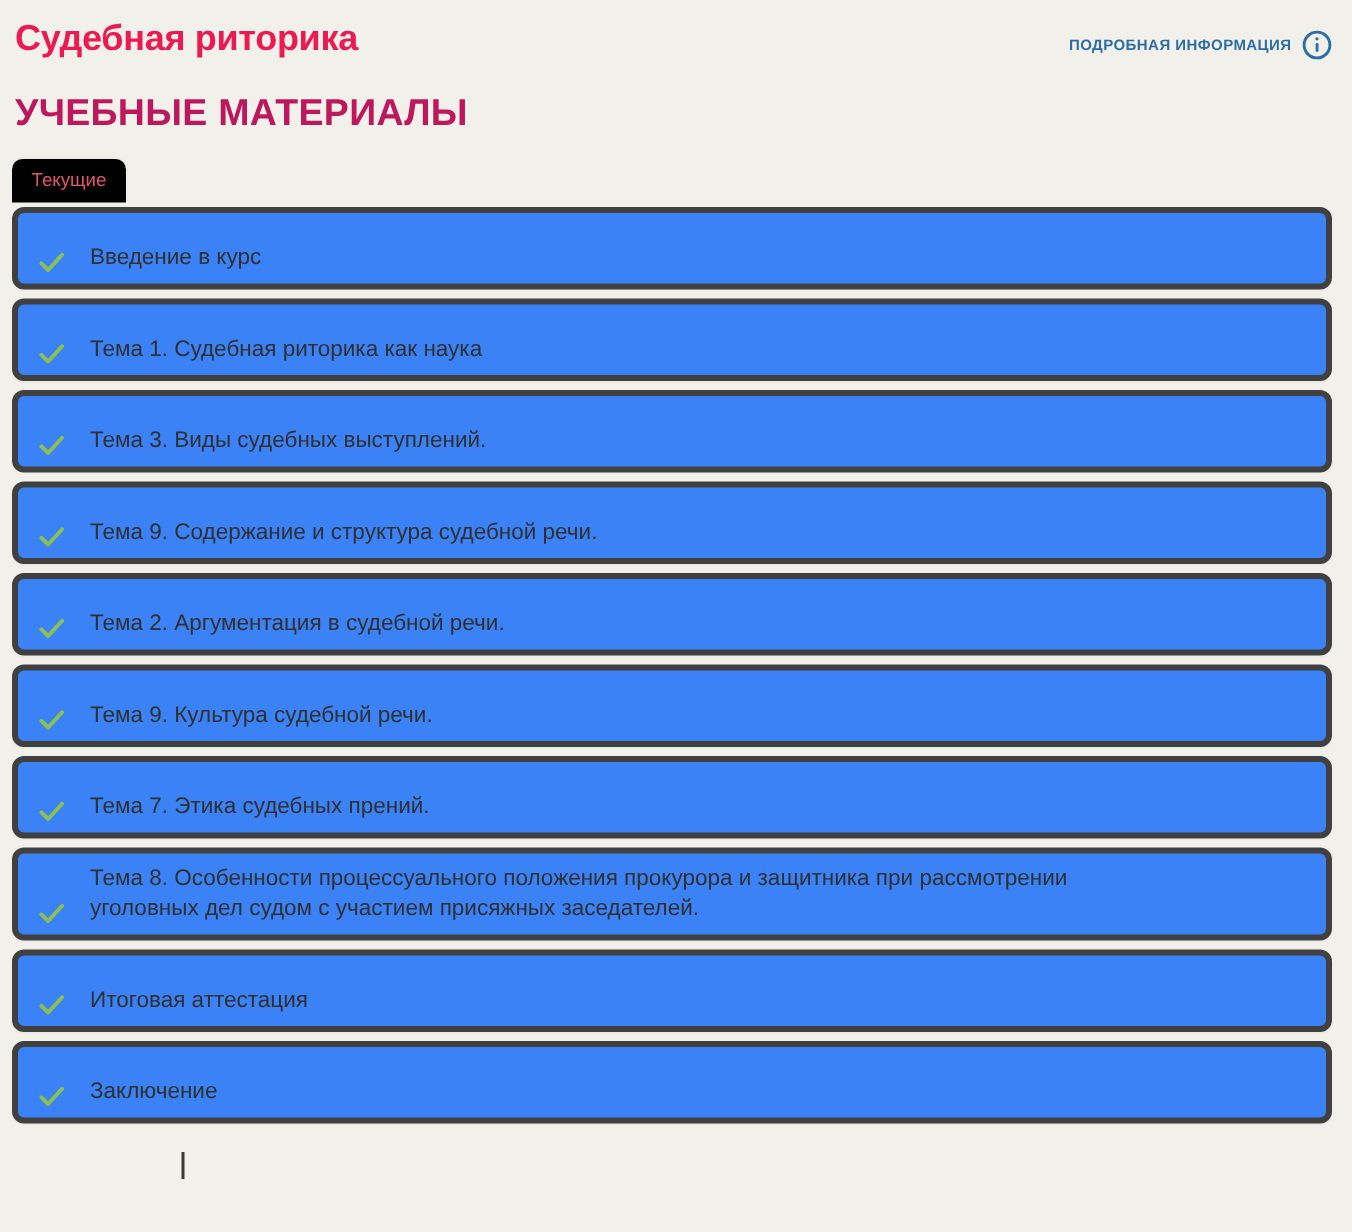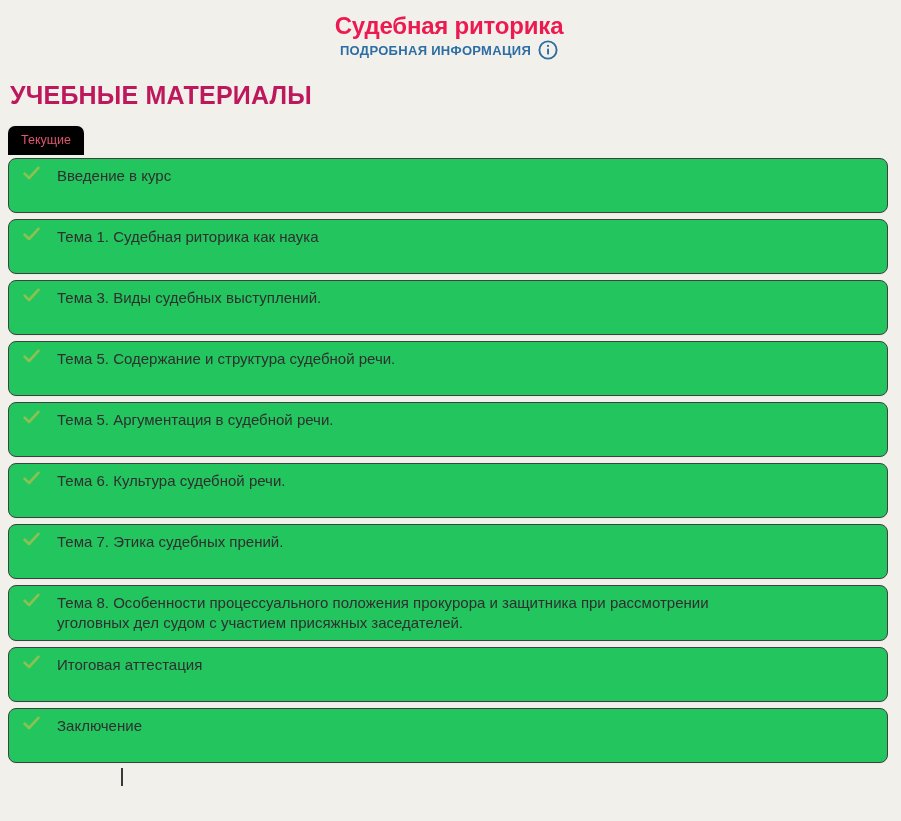--- a/index.html
+++ b/index.html
@@ -6,41 +6,40 @@
   html, body { width: 901px; height: 821px; }
   body {
     background: #f2f0eb;
     font-family: "Liberation Sans", "DejaVu Sans", sans-serif;
     position: relative;
     overflow: hidden;
   }
   .page-header {
     display: flex;
     justify-content: space-between;
-    align-items: center;
+    align-items: flex-end;
     padding: 12px 13px 0 10px;
-    flex-direction: column;
   }
   .page-title {
     font-size: 24px;
     font-weight: 700;
     color: #ec1a50;
     line-height: 28px;
     letter-spacing: -0.2px;
   }
   .info-link {
     display: flex;
     align-items: center;
     gap: 7px;
     background: none;
     border: none;
     cursor: pointer;
     color: #2b6da4;
     font-family: inherit;
-    font-size: 13px;
+    font-size: 10px;
     font-weight: 700;
     letter-spacing: 0.3px;
     margin-top: 0;
   }
   .info-icon svg { display: block; }
   .section-heading {
     margin: 24px 10px 0;
     font-size: 25px;
     font-weight: 700;
     color: #be185d;
@@ -61,27 +60,27 @@
     font-size: 12.5px;
     color: #e0556c;
     cursor: pointer;
     line-height: 12px;
     box-shadow: 0 -1px 2px rgba(0,0,0,0.03);
   }
   .materials-list {
     margin: 0 13px 0 8px;
   }
   .card {
-    background: #22c55e;
-    border: 1px solid #404040;
+    background: #3b82f6;
+    border: 4px solid #404040;
     border-radius: 8px;
     min-height: 55px;
     margin-bottom: 6px;
     display: flex;
-    align-items: flex-start;
+    align-items: flex-end;
     padding: 7px 14px;
     cursor: pointer;
     box-shadow: 0 1px 1px rgba(0,0,0,0.03);
   }
   .check {
     flex: 0 0 auto;
     width: 17px;
     height: 14px;
     margin-right: 17px;
   }
@@ -153,39 +152,39 @@
     </span>
     <span class="label">Тема 3. Виды судебных выступлений.</span>
   </div>
 
   <div class="card">
     <span class="check">
       <svg width="17" height="14" viewBox="0 0 17 14">
         <path d="M1.6 7.6 L6.1 12 L15.4 1.8" fill="none" stroke="#8cc152" stroke-width="2.6" stroke-linecap="round" stroke-linejoin="round"></path>
       </svg>
     </span>
-    <span class="label">Тема 5. Содержание и структура судебной речи.</span>
-  </div>
-
-  <div class="card">
-    <span class="check">
-      <svg width="17" height="14" viewBox="0 0 17 14">
-        <path d="M1.6 7.6 L6.1 12 L15.4 1.8" fill="none" stroke="#8cc152" stroke-width="2.6" stroke-linecap="round" stroke-linejoin="round"></path>
-      </svg>
-    </span>
-    <span class="label">Тема 5. Аргументация в судебной речи.</span>
-  </div>
-
-  <div class="card">
-    <span class="check">
-      <svg width="17" height="14" viewBox="0 0 17 14">
-        <path d="M1.6 7.6 L6.1 12 L15.4 1.8" fill="none" stroke="#8cc152" stroke-width="2.6" stroke-linecap="round" stroke-linejoin="round"></path>
-      </svg>
-    </span>
-    <span class="label">Тема 6. Культура судебной речи.</span>
+    <span class="label">Тема 9. Содержание и структура судебной речи.</span>
+  </div>
+
+  <div class="card">
+    <span class="check">
+      <svg width="17" height="14" viewBox="0 0 17 14">
+        <path d="M1.6 7.6 L6.1 12 L15.4 1.8" fill="none" stroke="#8cc152" stroke-width="2.6" stroke-linecap="round" stroke-linejoin="round"></path>
+      </svg>
+    </span>
+    <span class="label">Тема 2. Аргументация в судебной речи.</span>
+  </div>
+
+  <div class="card">
+    <span class="check">
+      <svg width="17" height="14" viewBox="0 0 17 14">
+        <path d="M1.6 7.6 L6.1 12 L15.4 1.8" fill="none" stroke="#8cc152" stroke-width="2.6" stroke-linecap="round" stroke-linejoin="round"></path>
+      </svg>
+    </span>
+    <span class="label">Тема 9. Культура судебной речи.</span>
   </div>
 
   <div class="card">
     <span class="check">
       <svg width="17" height="14" viewBox="0 0 17 14">
         <path d="M1.6 7.6 L6.1 12 L15.4 1.8" fill="none" stroke="#8cc152" stroke-width="2.6" stroke-linecap="round" stroke-linejoin="round"></path>
       </svg>
     </span>
     <span class="label">Тема 7. Этика судебных прений.</span>
   </div>

